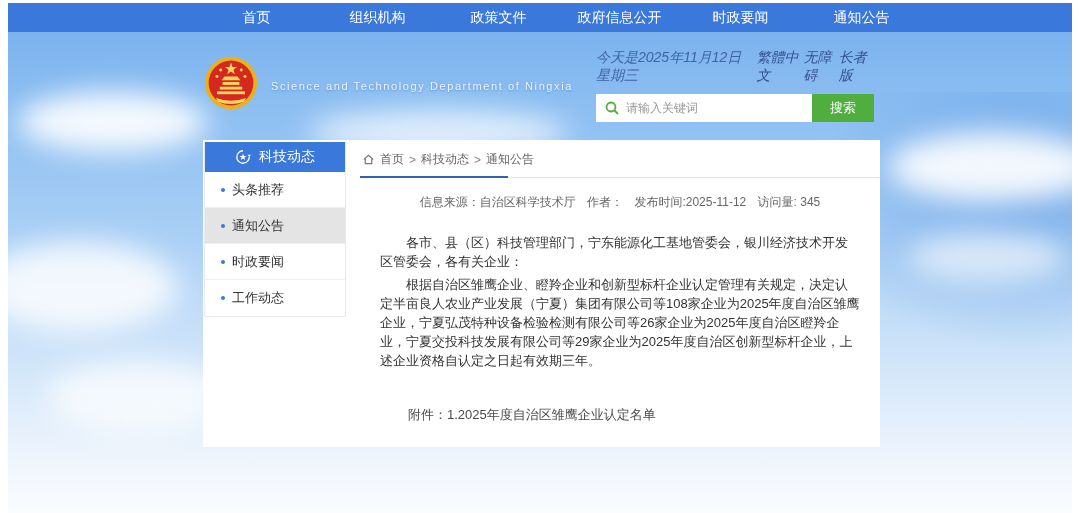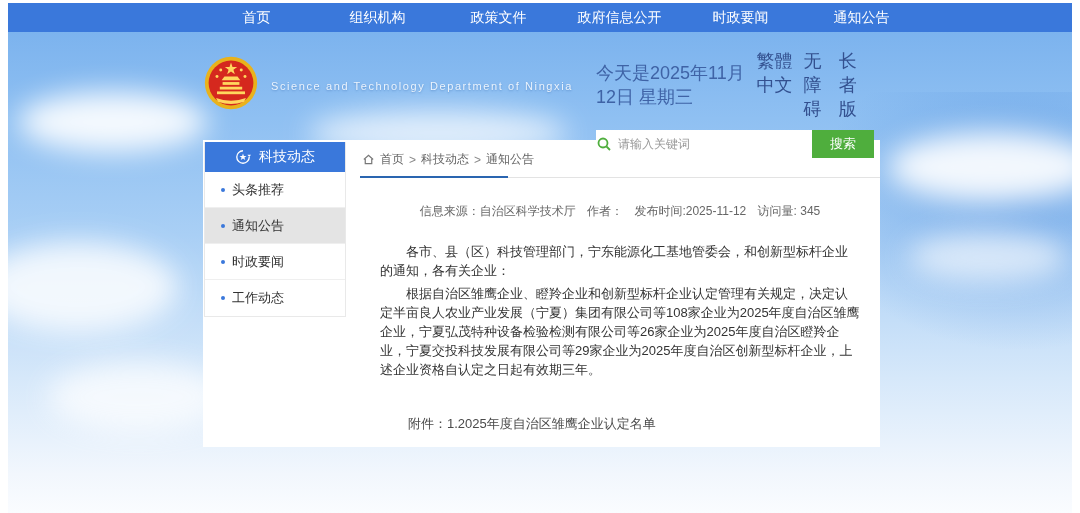--- a/index.html
+++ b/index.html
@@ -28,26 +28,26 @@
   .site-header { position:absolute; left:203px; top:55px; width:677px; height:80px; z-index:20; }
   .logo-row { position:absolute; left:0; top:0; display:flex; align-items:center; }
   .emblem { width:56px; height:56px; flex:0 0 56px; }
   .title-block { margin-left:12px; }
   .site-title { color:#ffffff; font-size:25px; font-weight:bold; letter-spacing:1px;
                 text-shadow:0 1px 2px rgba(40,90,160,.45); white-space:nowrap; }
   .site-subtitle { color:#eaf3fd; font-size:11px; letter-spacing:1.6px; margin-top:5px; white-space:nowrap;
                 text-shadow:0 1px 2px rgba(40,90,160,.4); }
 
   .header-right { position:absolute; left:393px; top:-6px; width:278px; }
-  .util-row { display:flex; justify-content:center; align-items:center; font-size:18px; }
+  .util-row { display:flex; justify-content:center; align-items:center; font-size:14px;font-style:italic; }
   .date-text { color:#3f63a6; }
   .quick-links { display:flex; }
   .quick-links span { color:#33508f; cursor:pointer; }
   .search-row { margin-top:9px; display:flex; height:28px; }
-  .search-box { flex:1; background:#ffffff; display:flex; align-items:center; }
+  .search-box { flex:1; background:#ffffff; display:flex; align-items:center; padding-left:8px; }
   .search-box svg { flex:0 0 16px; }
   .search-input { border:none; outline:none; flex:1; font-size:12px; color:#333; padding:0 6px;
                   font-family:"Liberation Sans", sans-serif; background:transparent; }
   .search-input::placeholder { color:#999; }
   .search-btn { width:62px; background:#4fae3d; color:#ffffff; font-size:13px; border:none; cursor:pointer;
                 font-family:"Liberation Sans", sans-serif; }
 
   
   .wrapper { position:absolute; left:203px; top:140px; width:677px; height:307px; background:#ffffff; z-index:10; }
 
@@ -66,21 +66,21 @@
   .main { position:absolute; left:157px; top:0; width:520px; }
   .breadcrumb { display:flex; align-items:center; gap:5px; font-size:12px; color:#666; padding:11px 0 0 2px; }
   .breadcrumb svg { width:13px; height:13px; }
   .crumb { cursor:pointer; }
   .crumb-sep { color:#888; }
   .bc-divider { position:relative; margin-top:8px; height:2px; background:transparent; border-bottom:1px solid #e3e3e3; }
   .bc-divider .blue-seg { position:absolute; left:0; top:0; width:148px; height:2px; background:#2a65b0; }
 
   .article-title { margin-top:26px; text-align:center; font-size:17px; font-weight:bold; color:#333;
                    line-height:27px; padding:0 20px; }
-  .article-meta { margin-top:25px; text-align:center; font-size:12px; color:#666; }
+  .article-meta { margin-top:16px; text-align:center; font-size:12px; color:#666; }
   .article-meta span { margin:0 4px; }
 
   .article-body { margin-top:22px; padding:0 20px; font-size:13px; color:#333; line-height:19px; }
   .article-body p { text-indent:2em; margin-bottom:4px; }
 
   .attachments { margin:36px 0 0 28px; padding:0 20px; font-size:13px; color:#4a4a4a; line-height:18px; }
   .attach-row { display:flex; }
   .attach-label { white-space:nowrap; }
   .attach-list .attach-item { cursor:pointer; }
 </style>
@@ -199,21 +199,21 @@
 
 
       <div class="article-meta">
         <span>信息来源：自治区科学技术厅</span>
         <span>作者：</span>
         <span>发布时间:2025-11-12</span>
         <span>访问量: 345</span>
       </div>
 
       <div class="article-body">
-        <p>各市、县（区）科技管理部门，宁东能源化工基地管委会，和创新型标杆企业的通知，各有关企业：</p>
+        <p>各市、县（区）科技管理部门，宁东能源化工基地管委会，银川经济技术开发区管委会，各有关企业：</p>
         <p>根据自治区雏鹰企业、瞪羚企业和创新型标杆企业认定管理有关规定，决定认定半亩良人农业产业发展（宁夏）集团有限公司等108家企业为2025年度自治区雏鹰企业，宁夏弘茂特种设备检验检测有限公司等26家企业为2025年度自治区瞪羚企业，宁夏交投科技发展有限公司等29家企业为2025年度自治区创新型标杆企业，上述企业资格自认定之日起有效期三年。</p>
       </div>
 
       <div class="attachments">
         <div class="attach-row">
           <span class="attach-label">附件：</span>
           <span class="attach-list">
             <div class="attach-item">1.2025年度自治区雏鹰企业认定名单</div>
 
           </span>

